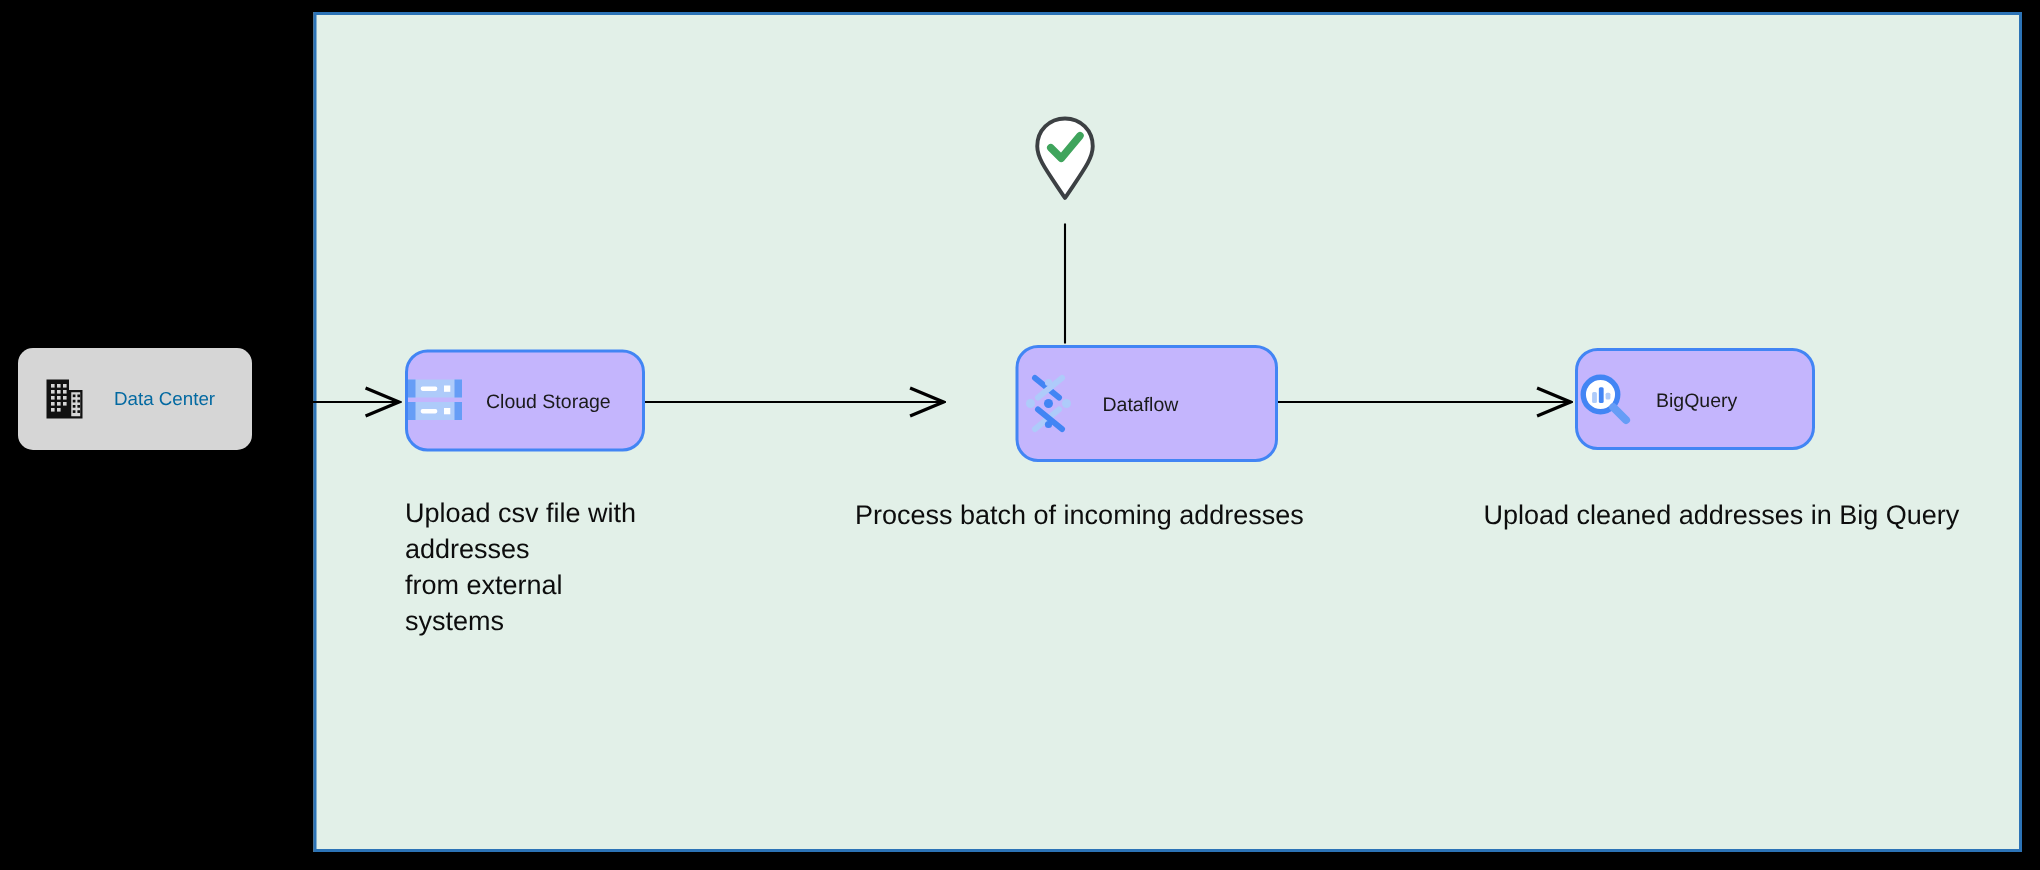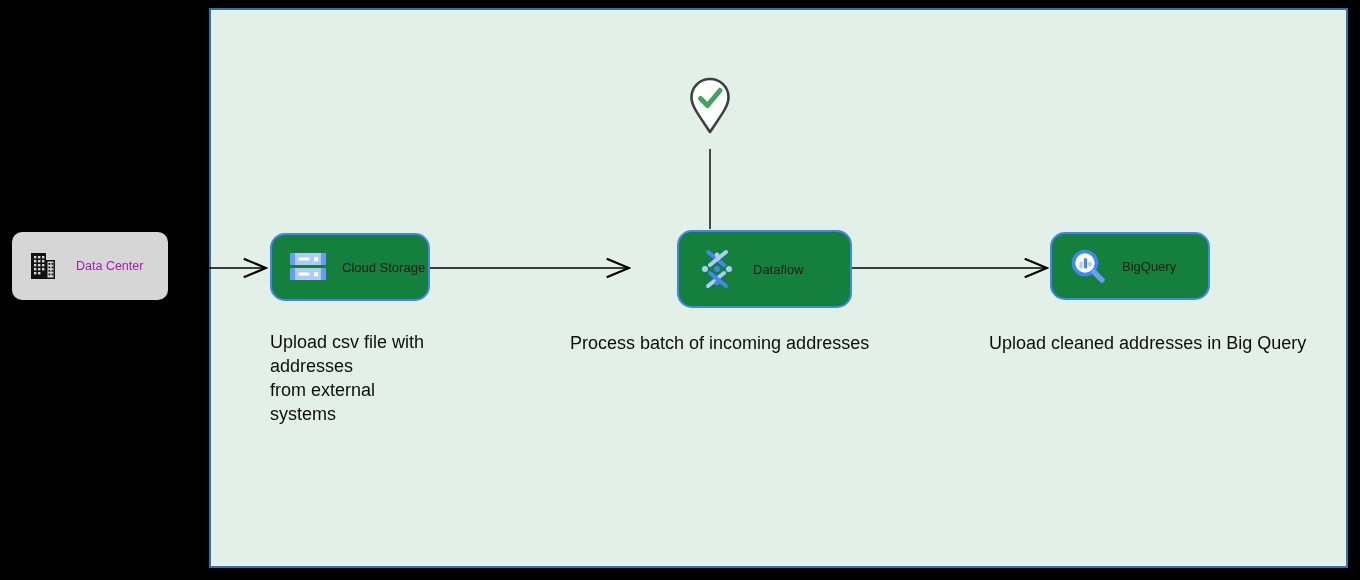--- a/index.html
+++ b/index.html
@@ -9,34 +9,34 @@
   }
   
   .gcp-zone{
     position:absolute;left:209px;top:8px;width:1139px;height:560px;
     background:#e2f0e8;border:2px solid #2c73b6;box-sizing:border-box;
   }
   
   .edges{position:absolute;left:0;top:0;width:1360px;height:580px;pointer-events:none;}
   
   .svc{
-    position:absolute;background:#15803d;border:2px solid #4285f4;border-radius:15px;
-    box-sizing:border-box;display:flex;align-items:center;gap:16px;padding-left:18px;
+    position:absolute;background:#c4b5fd;border:2px solid #4285f4;border-radius:15px;
+    box-sizing:border-box;display:flex;align-items:center;gap:16px;
   }
   .svc .lbl{font-size:13px;color:#1a1a1a;white-space:nowrap;}
   .svc-cs{left:270px;top:233px;width:160px;height:68px;}
   .svc-df{left:632px;top:230px;width:175px;height:78px;margin-left:45px;}
   .svc-bq{left:1050px;top:232px;width:160px;height:68px;text-align:center;}
   
   .dc{
     position:absolute;left:12px;top:232px;width:156px;height:68px;background:#d6d6d6;
     border-radius:10px;display:flex;align-items:center;gap:18px;padding-left:16px;
     box-sizing:border-box;
   }
-  .dc .lbl{font-size:12.5px;color:#a21caf;}
+  .dc .lbl{font-size:12.5px;color:#0369a1;}
   
   .note{position:absolute;font-size:18px;line-height:24px;color:#0d0d0d;white-space:pre-line;}
   .note-upload{left:270px;top:330px;width:230px;}
   .note-process{left:570px;top:331px;white-space:nowrap;}
   .note-store{left:989px;top:331px;white-space:nowrap;}
   .api-pin{position:absolute;left:686px;top:76px;width:48px;height:60px;}
   .api-label{left:749px;top:88px;width:200px;}
   .icon{flex:0 0 auto;display:block;}
 </style>
 </head>

